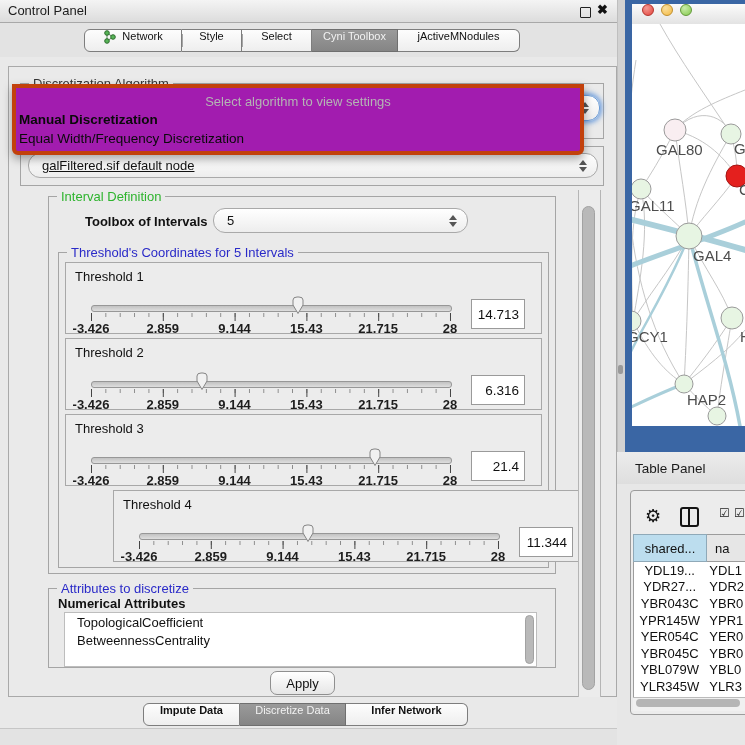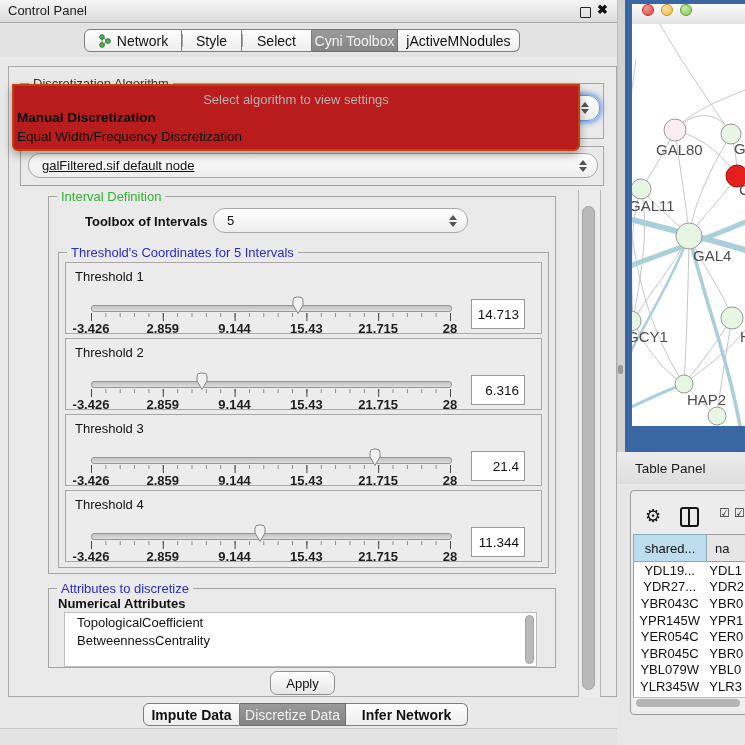--- a/index.html
+++ b/index.html
@@ -6,39 +6,39 @@
   body{font-family:"Liberation Sans", sans-serif; background:#e9e9e9;}
   .screen{position:relative;width:745px;height:745px;overflow:hidden;background:#e9e9e9;}
   .abs{position:absolute;}
   
   .titlebar{left:0;top:0;width:617px;height:22px;background:linear-gradient(#f4f4f4,#dcdcdc);border-bottom:1px solid #a8a8a8;}
   .titlebar .title{left:8px;top:3px;font-size:13px;color:#1c1c1c;}
   .tb-float{left:580px;top:7px;width:9px;height:9px;border:1.5px solid #222;border-radius:1px;background:transparent;}
   .tb-close{left:597px;top:2px;font-size:13px;font-weight:bold;color:#111;}
   .tabstrip{left:0;top:23px;width:617px;height:34px;background:#e3e3e3;}
   .seg{top:29px;height:23px;border:1px solid #7d7d7d;background:linear-gradient(#fdfdfd,#eee);
-       font-size:14px;color:#111;display:flex;align-items:center;justify-content:center;box-sizing:border-box;}
+       font-size:11px;color:#111;display:flex;justify-content:center;box-sizing:border-box;}
   .seg.first{border-radius:6px 0 0 6px;}
   .seg.last{border-radius:0 6px 6px 0;}
   .seg.mid{border-left:none;}
   .seg.sel{background:linear-gradient(#9a9a9a,#858585);color:#f2f2f2;border-color:#6f6f6f;}
   .seg .divider{position:absolute;left:0;top:4px;bottom:4px;width:1px;background:#a5a5a5;}
   .mainpanel{left:8px;top:66px;width:609px;height:631px;border:1px solid #a9a9a9;background:#eaeaea;box-sizing:border-box;}
   .groupbox{border:1px solid #a5a5a5;background:transparent;box-sizing:border-box;}
   .grouplabel{position:absolute;top:-8px;left:8px;background:#eaeaea;padding:0 4px;font-size:13px;}
   .g-green{color:#2eb42e;}
   .g-blue{color:#2a2ac8;}
   .g-dark{color:#333;}
   .combo{border:1px solid #a9a9a9;border-radius:12px;background:linear-gradient(#ffffff,#ededed);
          font-size:13px;color:#111;display:flex;align-items:center;box-sizing:border-box;padding:0 26px 0 13px;}
   .combo .spin{position:absolute;right:10px;top:50%;transform:translateY(-50%);display:flex;flex-direction:column;gap:2px;}
   .combo .up{width:0;height:0;border-left:4px solid transparent;border-right:4px solid transparent;border-bottom:5px solid #555;}
   .combo .dn{width:0;height:0;border-left:4px solid transparent;border-right:4px solid transparent;border-top:5px solid #555;}
   .combo.focusring{box-shadow:0 0 5px 2px rgba(80,140,220,.8);border-color:#6a9cd8;}
-  .popup{left:12px;top:84px;width:564px;height:63px;background:#b91c1c;border:2px solid #c2410c;border-radius:0 0 6px 6px;
+  .popup{left:12px;top:84px;width:564px;height:63px;background:#a21caf;border:4px solid #c2410c;border-radius:0 0 6px 6px;
          box-shadow:0 4px 10px rgba(0,0,0,.35);z-index:30;}
   .popup .ph{position:absolute;left:0;right:0;top:6px;text-align:center;color:#b4b4b4;font-size:13px;}
   .popup .opt1{position:absolute;left:3px;top:24px;font-size:13.5px;font-weight:bold;color:#0a0a0a;}
   .popup .opt2{position:absolute;left:3px;top:43px;font-size:13.5px;color:#0a0a0a;}
   .thresh-box{left:65px;width:477px;height:72px;border:1px solid #a8a8a8;background:#ececec;box-sizing:border-box;}
   .thresh-title{position:absolute;left:9px;top:6px;font-size:13px;font-weight:normal;color:#111;}
   .slider-track{position:absolute;left:25px;top:42px;width:359px;height:5px;border:1px solid #979797;border-radius:3px;
                 background:linear-gradient(#c2c2c2,#dedede);}
   .slider-thumb{position:absolute;top:33px;width:16px;height:19px;}
   .ticks{position:absolute;left:25px;top:50px;width:360px;height:8px;
@@ -214,21 +214,21 @@
     <div class="ticks"></div>
     <span class="ticklabel" style="left:25px;">-3.426</span>
     <span class="ticklabel" style="left:96.8px;">2.859</span>
     <span class="ticklabel" style="left:168.6px;">9.144</span>
     <span class="ticklabel" style="left:240.4px;">15.43</span>
     <span class="ticklabel" style="left:312.2px;">21.715</span>
     <span class="ticklabel" style="left:384px;">28</span>
     <input class="valuebox" value="21.4" style="">
   </div>
 
-  <div class="abs thresh-box" style="top:490px;">
+  <div class="abs thresh-box" style="top:490px;margin-left:48px;">
     <span class="thresh-title">Threshold 4</span>
     <div class="slider-track"></div>
     <div class="slider-thumb" style="left: 185.727px;">
       <svg width="16" height="19">
           <path d="M3,4 Q3,1 7,1 L9,1 Q13,1 13,4 L13,9 L8,17.5 L3,9 Z" fill="#f1f1f1" stroke="#858585"></path>
         </svg>
     </div>
     <div class="ticks"></div>
     <span class="ticklabel" style="left:25px;">-3.426</span>
     <span class="ticklabel" style="left:96.8px;">2.859</span>

